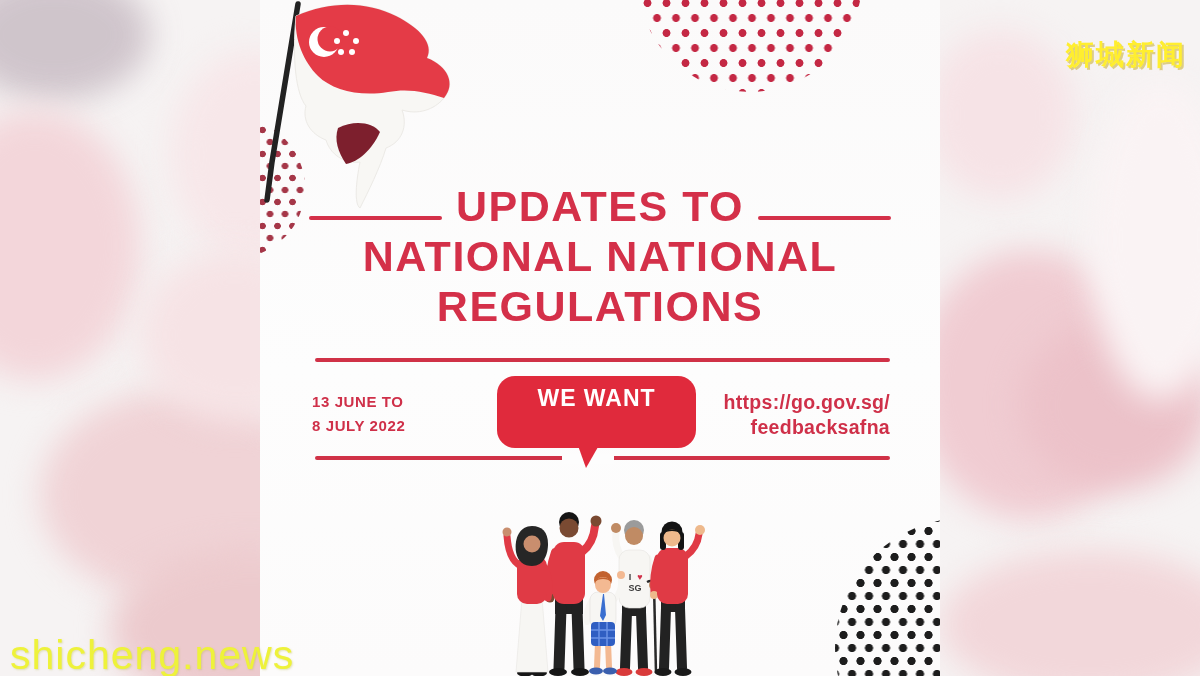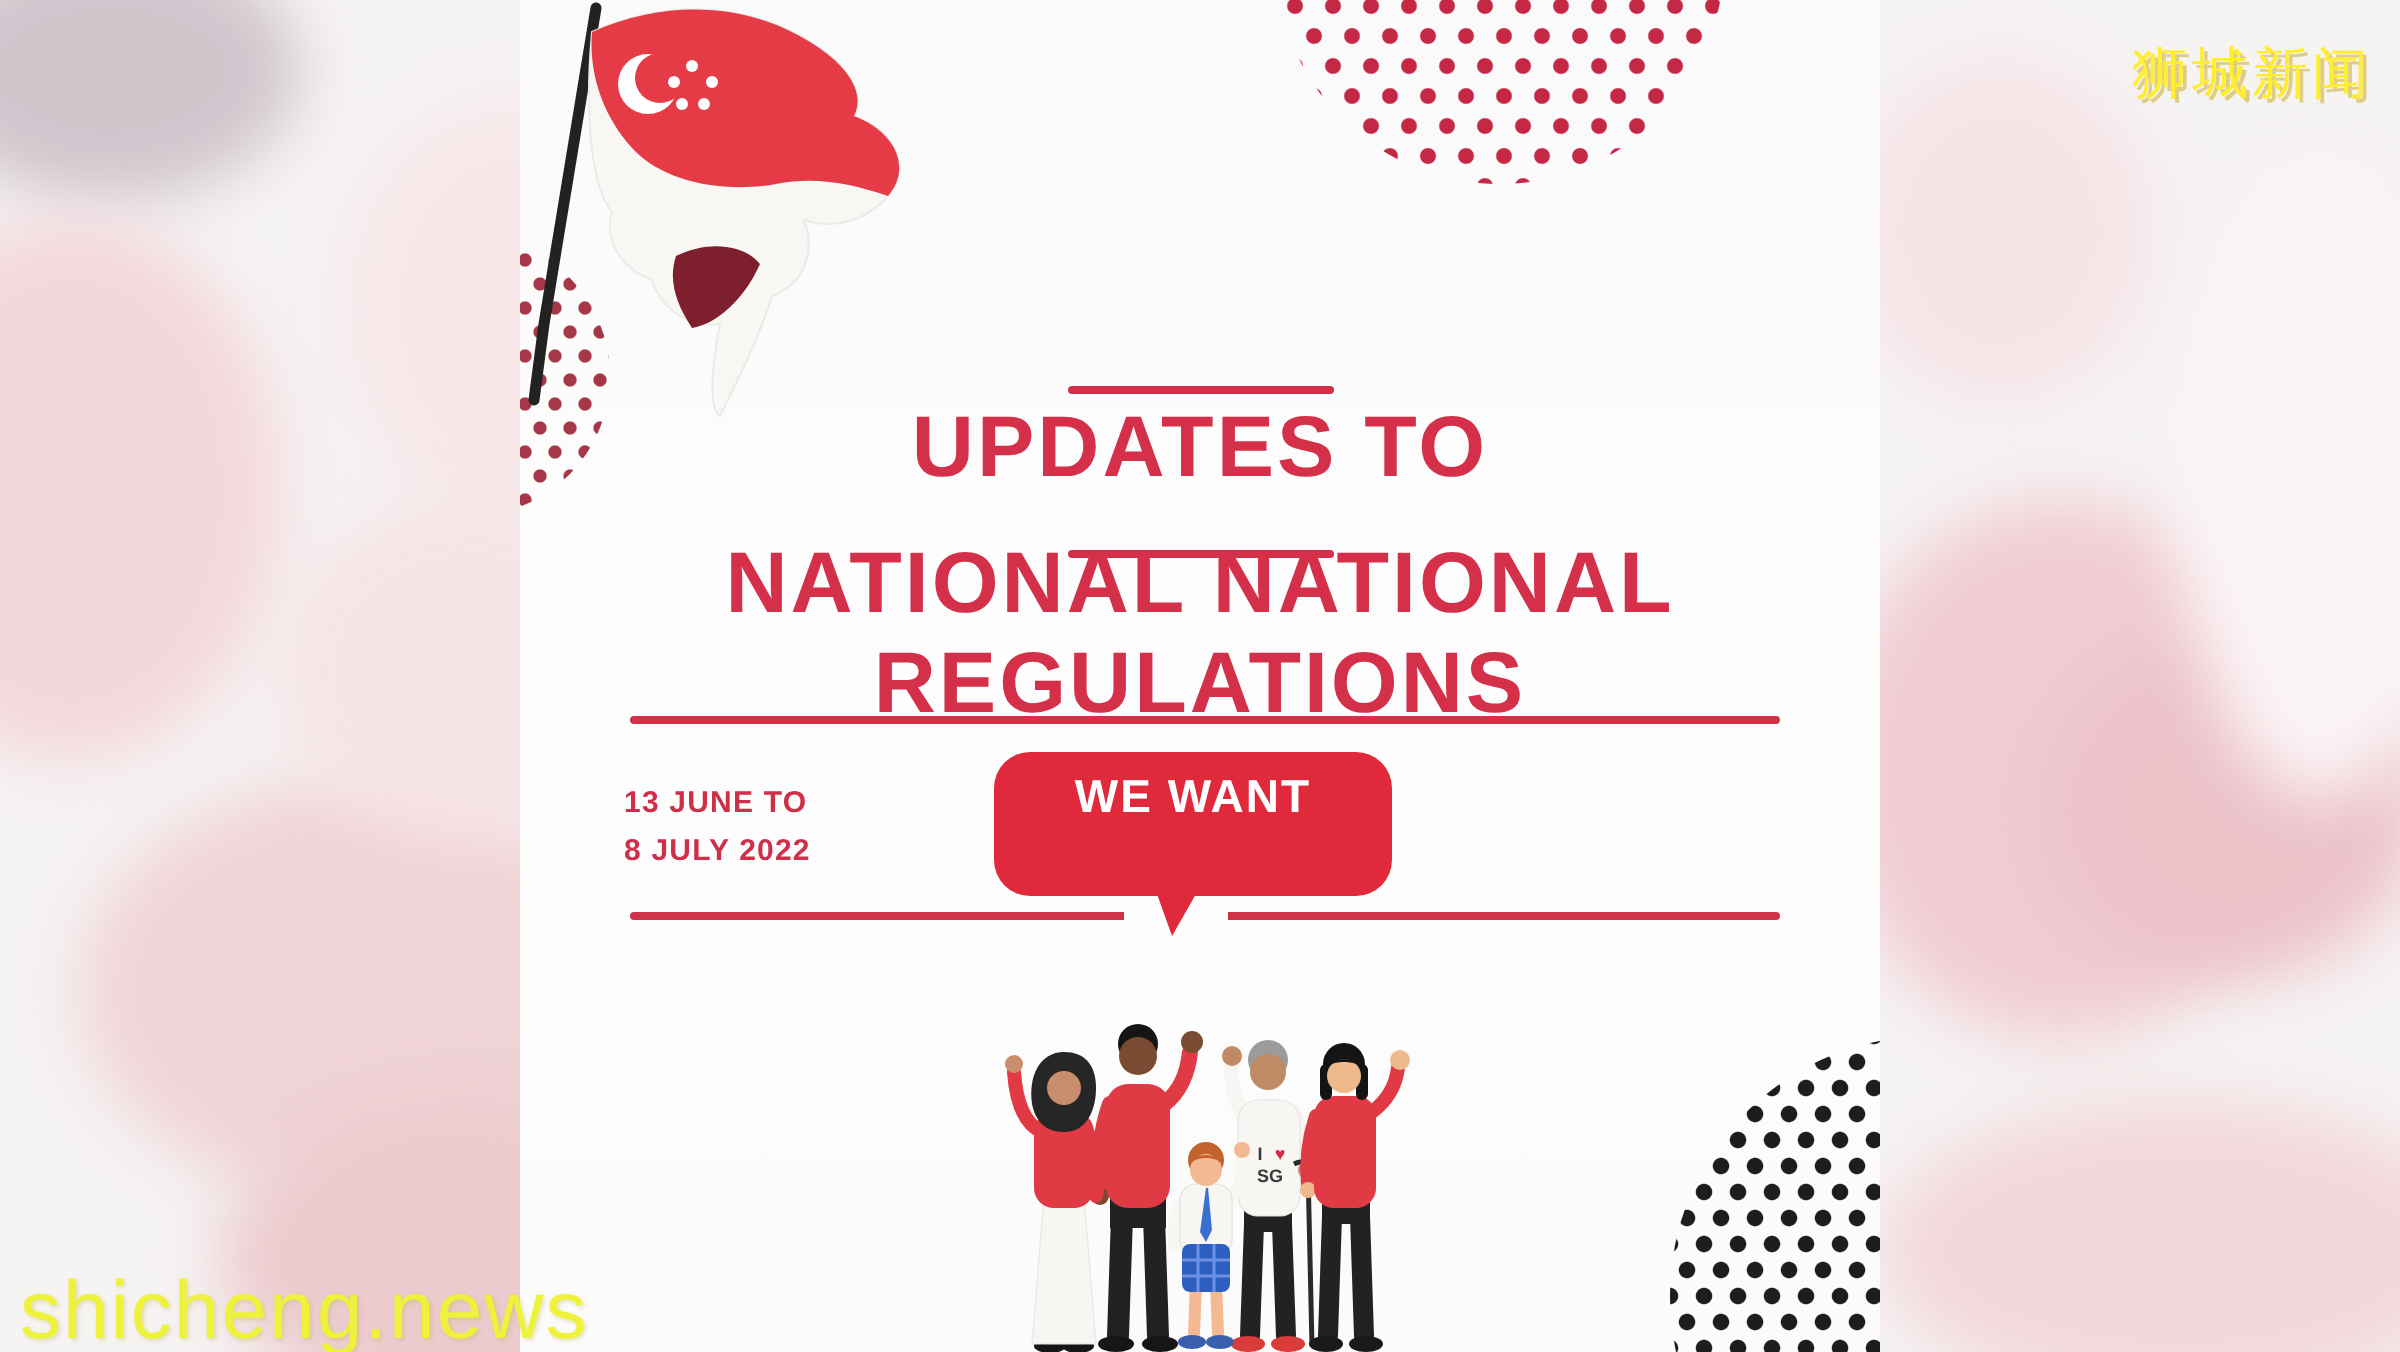--- a/index.html
+++ b/index.html
@@ -12,38 +12,38 @@
   
   .poster{position:absolute;left:260px;top:0;width:680px;height:676px;overflow:hidden;
           background:linear-gradient(180deg,#fbfafa 0%,#fdfdfd 55%,#fcfbfb 100%);}
 
   
   .dots{position:absolute;border-radius:50%;}
 
   
   .title{position:absolute;left:0;top:181px;width:680px;text-align:center;
          color:#d43049;font-weight:700;font-size:43px;line-height:50px;letter-spacing:1.5px;}
-  .title-row{display:flex;justify-content:center;align-items:center;gap:14px;flex-direction:column;}
+  .title-row{display:flex;justify-content:center;align-items:center;gap:14px;}
   .dash{width:133px;height:4px;background:#d43049;transform:translateY(12px);border-radius:2px;}
 
   .hline{position:absolute;left:55px;width:575px;height:4px;background:#d03247;border-radius:2px;}
 
   .dates{position:absolute;left:52px;top:390px;color:#cf3049;font-weight:700;
          font-size:15px;line-height:24px;letter-spacing:0.6px;}
 
   .bubble{position:absolute;left:237px;top:376px;width:199px;height:72px;background:#e02a3c;
           border-radius:18px;color:#ffffff;font-weight:700;font-size:23px;line-height:27px;
           letter-spacing:1px;text-align:center;padding-top:9px;box-sizing:border-box;}
   .tail{position:absolute;left:298px;top:440px;}
 
   .url{position:absolute;right:50px;top:390px;text-align:right;color:#cf3049;font-weight:700;
        font-size:19.5px;line-height:25px;letter-spacing:0.3px;}
 
   
-  .wm-tr{position:absolute;right:14px;top:18px;font-size:28px;font-weight:400;color:#ffee2f;
+  .wm-tr{position:absolute;right:14px;top:36px;font-size:28px;font-weight:700;color:#ffee2f;
          letter-spacing:2px;text-shadow:2px 2px 0 rgba(190,160,0,.45);font-family:sans-serif;}
   .wm-bl{position:absolute;left:10px;top:632px;font-size:41px;color:#eef23a;letter-spacing:1px;
          text-shadow:1px 1px 2px rgba(180,180,60,.35);}
 
   .flag{position:absolute;left:0;top:0;}
   .people{position:absolute;left:230px;top:486px;}
 </style>
 </head>
 <body>
 
@@ -113,20 +113,24 @@
     </div>
 
     <div class="bubble">
       <div>WE WANT</div>
     </div>
     <svg class="tail" width="60" height="32" viewBox="0 0 60 32">
       <rect x="4" y="14" width="52" height="10" fill="#fdfdfd"></rect>
       <path d="M18,0 L44,0 L28,28 Z" fill="#e02a3c"></path>
     </svg>
 
+    <div class="url">
+      <div>https://go.gov.sg/</div>
+      <div>feedbacksafna</div>
+    </div>
 
     <svg class="people" width="235" height="190" viewBox="0 0 235 190">
 
       <g>
         <rect x="65" y="110" width="28" height="18" fill="#222222"></rect>
         <path d="M71,122 L69,182 M87,122 L89,182" stroke="#222222" stroke-width="11" stroke-linecap="round" fill="none"></path>
         <ellipse cx="68" cy="186" rx="9" ry="4" fill="#161616"></ellipse>
         <ellipse cx="90" cy="186" rx="9" ry="4" fill="#161616"></ellipse>
         <path d="M92,66 C100,60 104,50 105,40" stroke="#e03a45" stroke-width="8" fill="none" stroke-linecap="round"></path>
         <circle cx="106" cy="35" r="5.5" fill="#7a4a32"></circle>

